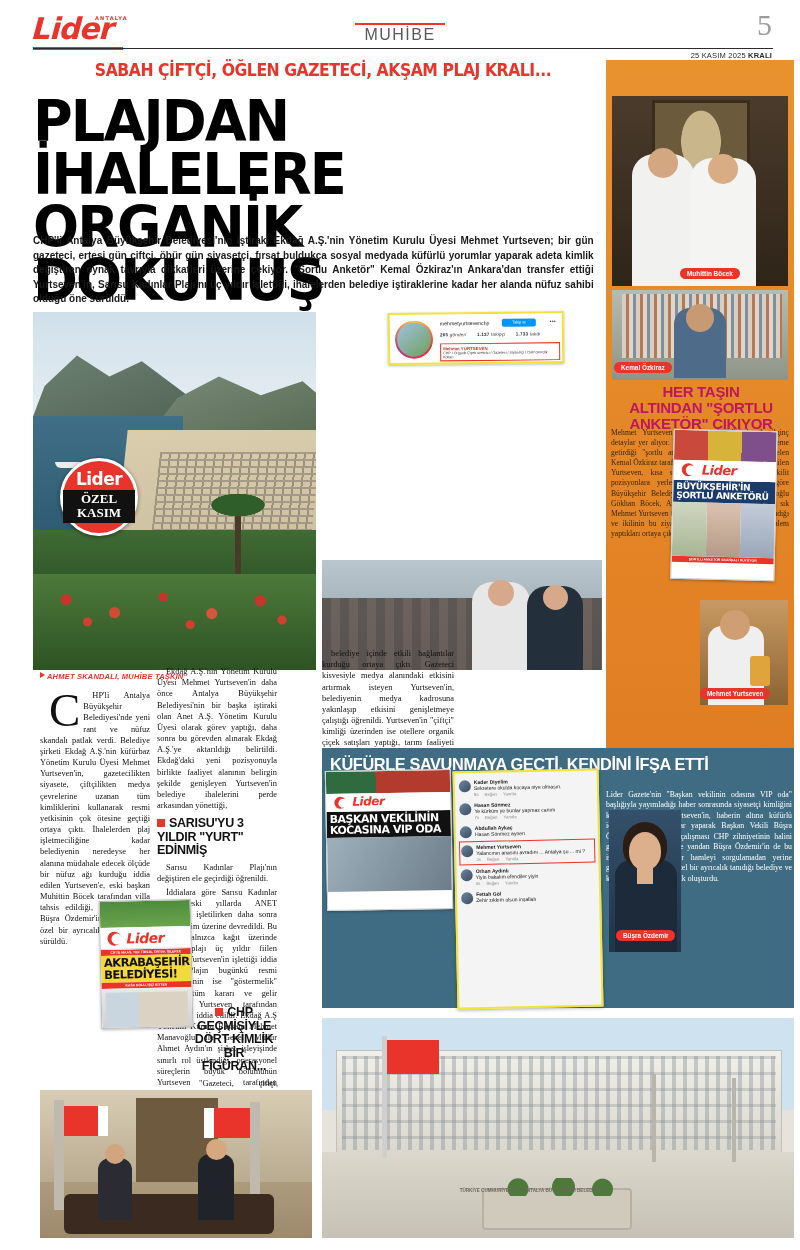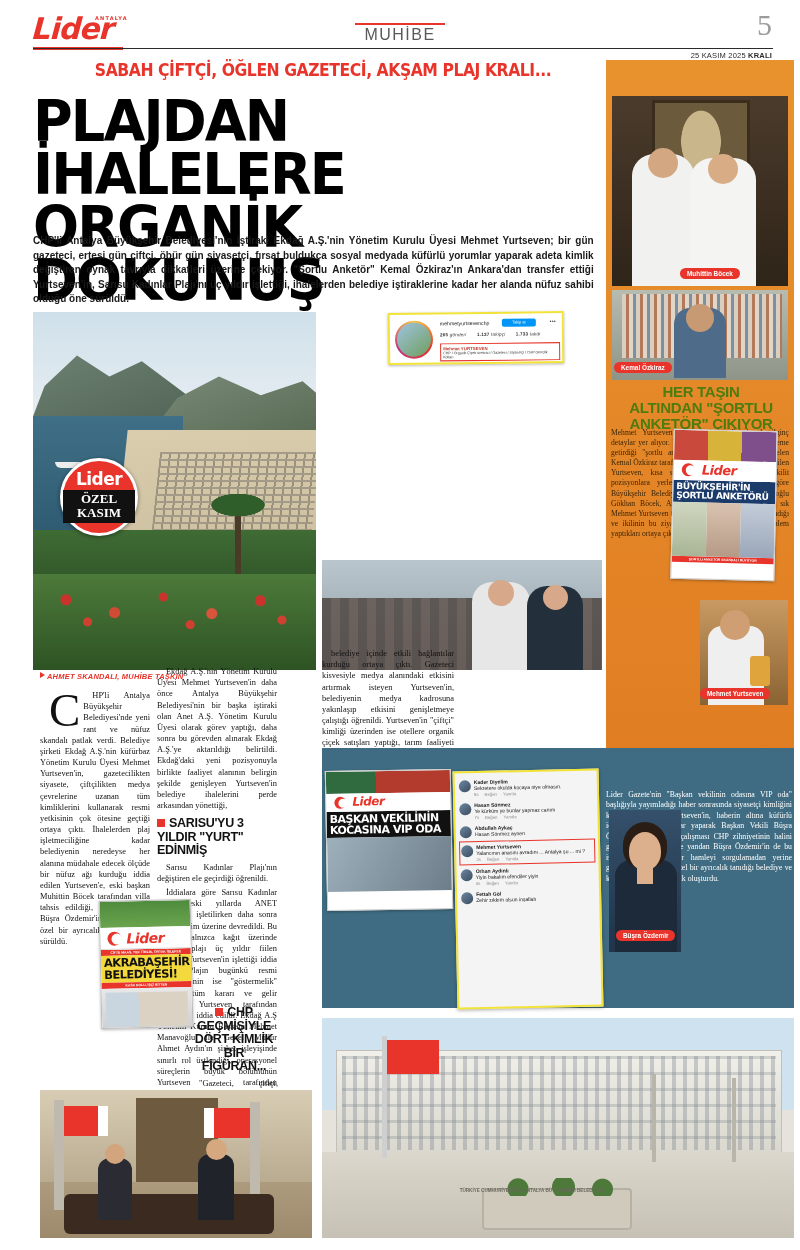--- a/index.html
+++ b/index.html
@@ -249,21 +249,21 @@
   .sb-photo2 .man { position:absolute; left:62px; top:18px; width:52px;height:70px; background:#4e6c8a; border-radius:16px 16px 0 0;}
   .sb-photo2 .mh { position:absolute; left:74px; top:14px; width:28px;height:28px;border-radius:50%;background:#c79a74;}
 
   .capsule {
     position:absolute; background:#e8342a; color:#fff; font-family:"Liberation Sans",sans-serif;
     font-weight:bold; font-size:6.4px; padding:2px 7px; border-radius:9px; white-space:nowrap;
   }
 
   .sb-title {
     position:absolute; left:612px; top:384px; width:178px; text-align:center;
-    font-family:"Liberation Sans", sans-serif; font-weight:bold; color:#4d7c0f;
+    font-family:"Liberation Sans", sans-serif; font-weight:bold; color:#be185d;
     font-size:15px; line-height:1.05; letter-spacing:-0.3px;
   }
   .sb-body {
     position:absolute; left:611px; top:428px; width:178px;
     font-family:"Liberation Serif", serif; font-size:7.6px; line-height:1.33;
     color:#3a2408; text-align:justify;
   }
   .sb-photo3 { position:absolute; left:700px; top:600px; width:88px; height:105px; overflow:hidden;
     background:linear-gradient(#c99a62,#8a6334);}
   .sb-photo3 .mm { position:absolute; left:8px; top:26px; width:56px; height:80px; background:#efefef; border-radius:14px 14px 0 0;}
@@ -526,20 +526,23 @@
   </div>
 
   <div class="sb-photo3">
     <div class="mm"></div>
     <div class="hh"></div>
     <div class="glass"></div>
   </div>
   <div class="capsule" style="left:700px; top:688px;">Mehmet Yurtseven</div>
 
   <div class="bottompanel"></div>
+  <div class="bottomband">
+    <div class="t">KÜFÜRLE SAVUNMAYA GEÇTİ, KENDİNİ İFŞA ETTİ</div>
+  </div>
 
   <div class="cmt-img">
     <div class="hdr"></div>
     <div class="lr">
       <span class="lmoon"></span>
       <span class="lname">Lider</span>
     </div>
     <div class="blk">
       <span>BAŞKAN VEKİLİNİN</span>
       <span>KOCASINA VIP ODA</span>

